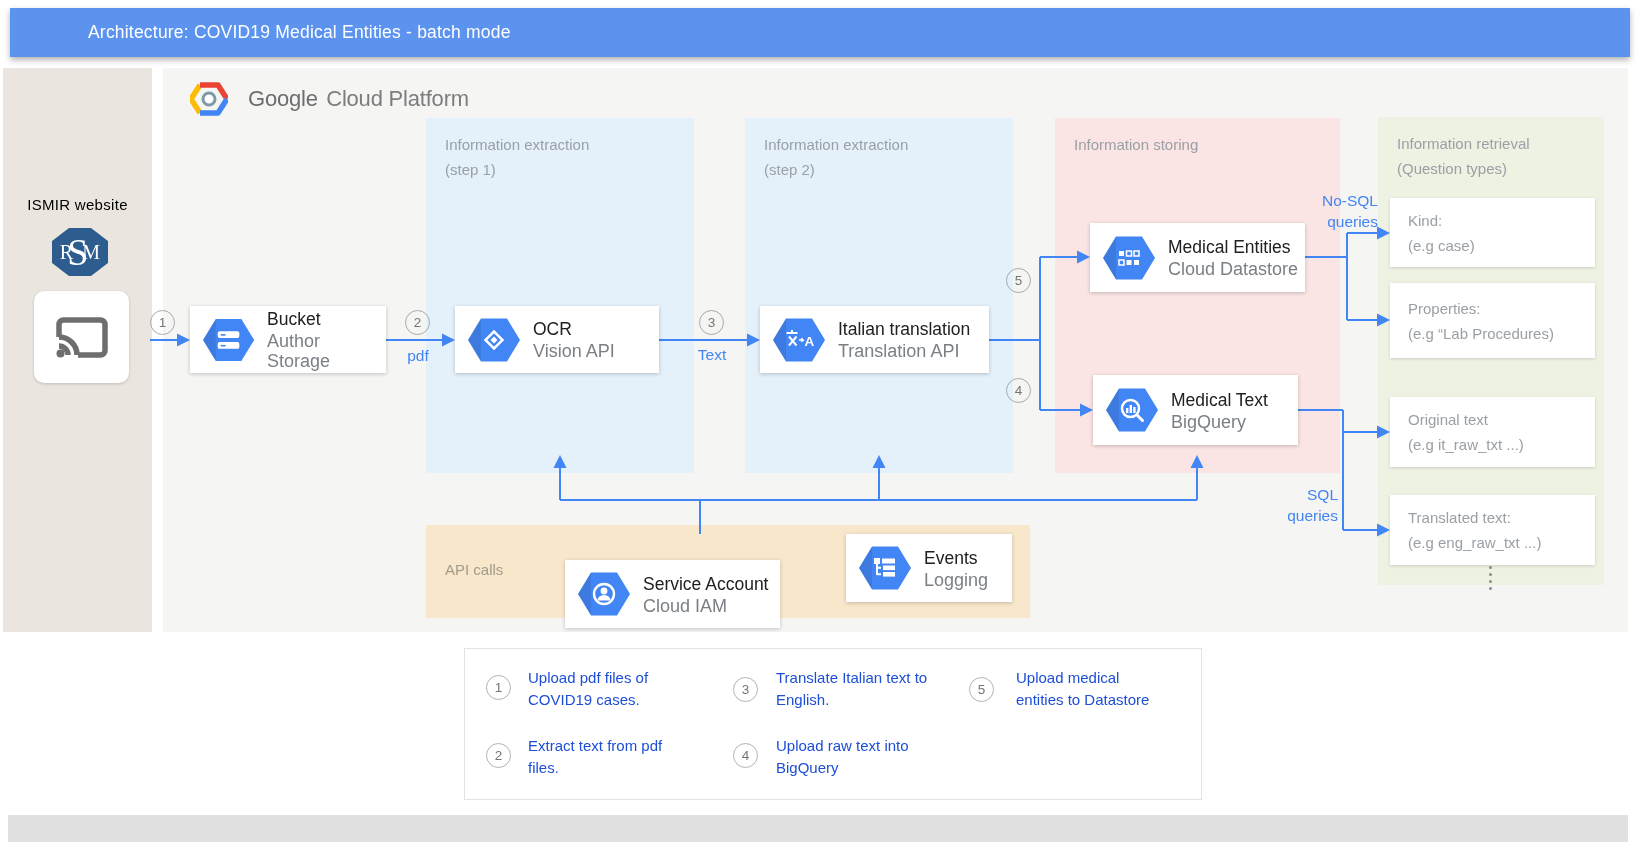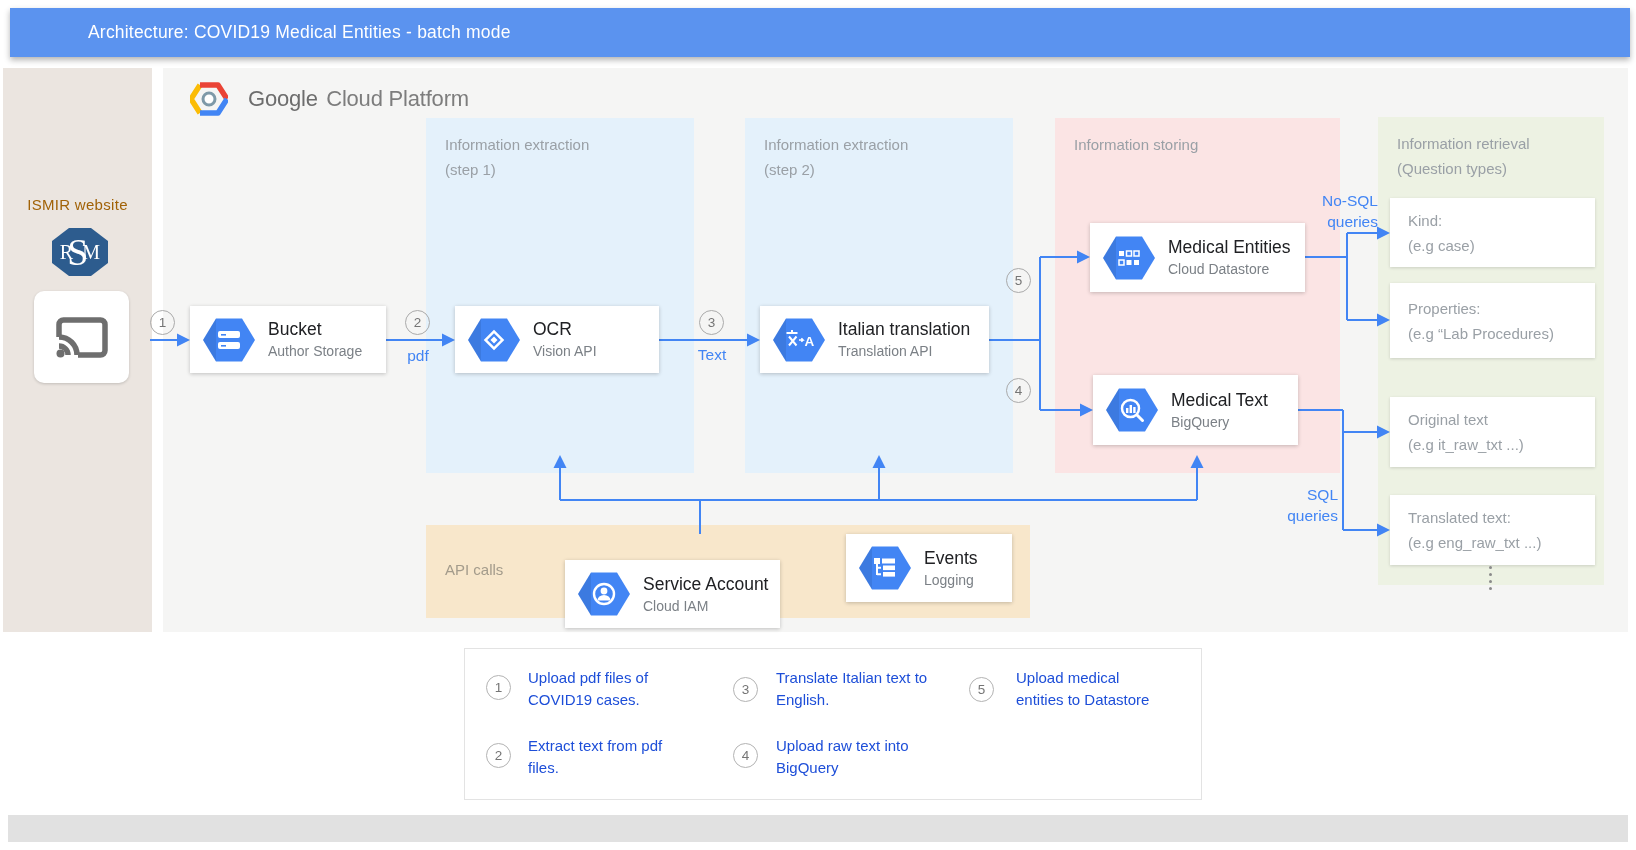--- a/index.html
+++ b/index.html
@@ -7,21 +7,21 @@
 
   
   #header{position:absolute;left:10px;top:8px;width:1620px;height:49px;background:#5b93ef;
           box-shadow:0 3px 6px rgba(0,0,0,.3);display:flex;align-items:center;
           padding-left:78px;box-sizing:border-box;color:#ffffff;font-size:17.5px;letter-spacing:.2px;}
   #footer{position:absolute;left:8px;top:815px;width:1620px;height:27px;background:#e1e1e1;}
 
   
   #sidebar{position:absolute;left:3px;top:68px;width:149px;height:564px;background:#ebe5e0;}
   #sidebar-label{position:absolute;left:0;top:128px;width:100%;text-align:center;
-                 font-size:15px;color:#a16207;letter-spacing:.3px;}
+                 font-size:15px;color:#000000;letter-spacing:.3px;}
   #ismir-logo{position:absolute;left:49px;top:160px;width:56px;height:48px;}
   #ismir-letters{position:absolute;left:0;top:0;width:56px;height:48px;display:flex;align-items:center;
                  justify-content:center;color:#fff;font-family:"Liberation Serif",serif;}
   #ismir-letters .lg-r,#ismir-letters .lg-m{font-size:20px;}
   #ismir-letters .lg-s{font-size:38px;margin:0 -6px;line-height:1;}
   #cast-tile{position:absolute;left:31px;top:223px;width:95px;height:92px;background:#fff;border-radius:10px;
              box-shadow:0 1px 3px rgba(0,0,0,.18);display:flex;align-items:center;justify-content:center;}
 
   
   #main{position:absolute;left:163px;top:68px;width:1465px;height:564px;background:#f5f5f4;}
@@ -35,21 +35,21 @@
   #panel-step2{left:745px;top:118px;width:268px;height:355px;background:#e4f1fb;}
   #panel-storing{left:1055px;top:118px;width:285px;height:355px;background:#fbe4e4;}
   #panel-retrieval{left:1378px;top:117px;width:226px;height:468px;background:#edf2e3;}
   #panel-api{left:426px;top:525px;width:604px;height:93px;background:#f8e7cb;}
   #api-label{position:absolute;left:19px;top:36px;font-size:15px;color:#a39b8b;}
 
   
   .svc{position:absolute;background:#ffffff;box-shadow:0 1px 4px rgba(0,0,0,.22);
        display:flex;align-items:center;gap:13px;padding-left:13px;box-sizing:border-box;}
   .svc .name{font-size:17.5px;color:#202124;font-weight:500;line-height:23px;}
-  .svc .prod{font-size:14px;color:#7b8086;line-height:20px;}
+  .svc .prod{font-size:18px;color:#7b8086;line-height:20px;}
   #svc-bucket{left:190px;top:306px;width:196px;height:67px;}
   #svc-ocr{left:455px;top:306px;width:204px;height:67px;}
   #svc-translation{left:760px;top:306px;width:229px;height:67px;}
   #svc-datastore{left:1090px;top:223px;width:215px;height:69px;}
   #svc-bigquery{left:1093px;top:375px;width:205px;height:70px;}
   #svc-iam{left:565px;top:560px;width:215px;height:68px;}
   #svc-logging{left:846px;top:534px;width:166px;height:68px;}
 
   
   .ritem{position:absolute;left:1390px;width:205px;background:#ffffff;box-shadow:0 1px 3px rgba(0,0,0,.15);

